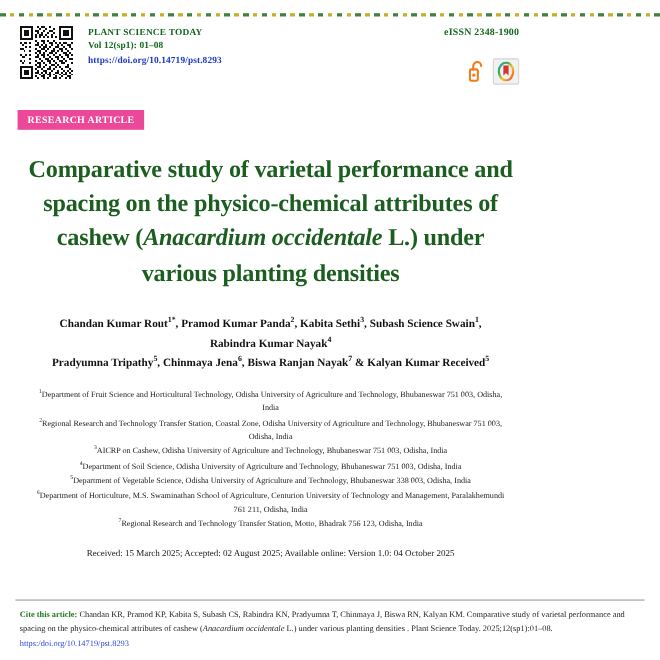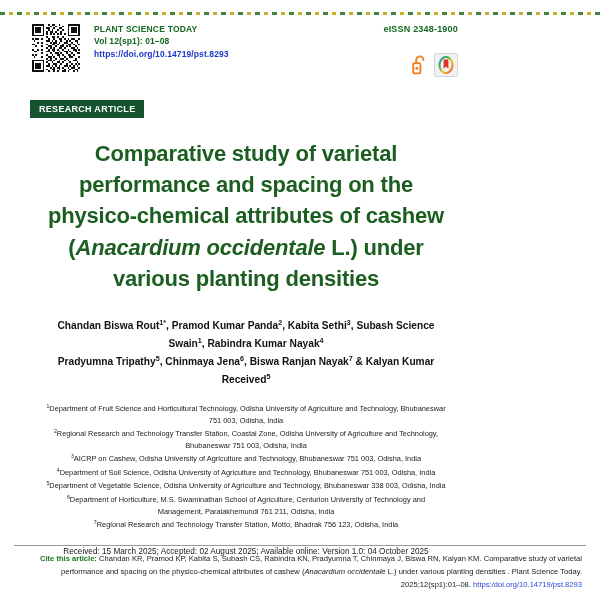--- a/index.html
+++ b/index.html
@@ -13,21 +13,22 @@
     font-family: "Liberation Sans", sans-serif;
     color: #1a1a1a;
     overflow: hidden;
     position: relative;
   }
   .page {
     position: relative;
     width: 492px;
     height: 600px;
     box-sizing: border-box;
-    padding: 0 28px;
+    padding: 0 14px;
+    font-family: Liberation Serif, serif;
   }
 
   
   .top-rule {
     position: absolute;
     top: 12px;
     left: 0;
     width: 600px;
     height: 3px;
     background: repeating-linear-gradient(
@@ -106,21 +107,21 @@
     width: 22px; height: 22px;
     background: #f1f1f1;
     border: 1px solid #d4d4d4;
     border-radius: 2px;
     display: flex; align-items:center; justify-content:center;
   }
 
   
   .article-tag {
     display: inline-block;
-    background: #14532d;
+    background: #ec4899;
     color: #ffffff;
     font-size: 9px;
     font-weight: bold;
     letter-spacing: .3px;
     padding: 4px 9px 4px 9px;
     margin-left: 2px;
     margin-top: 6px;
   }
 
   
@@ -182,21 +183,21 @@
     height: 1px;
     background: #9a9a9a;
   }
 
   
   .citation {
     position: absolute;
     left: 18px;
     top: 552px;
     width: 564px;
-    text-align: right;
+    text-align: left;
     font-size: 7.6px;
     line-height: 1.72;
     color: #1a1a1a;
   }
   .citation .cite-label {
     color: #1b7a1b;
     font-weight: bold;
   }
   .citation .ital { font-style: italic; }
   .citation .doi { color: #2a46d8; }
@@ -444,21 +445,21 @@
 
   <div class="article-tag">RESEARCH ARTICLE</div>
 
   
   <h1 class="title">
     <span>Comparative study of varietal performance and spacing on the physico-chemical attributes of cashew (</span><span class="ital">Anacardium occidentale</span><span> L.) under various planting densities</span>
   </h1>
 
   
   <div class="authors">
-    <div id="author-line-1"><span>Chandan Biswa Rout</span><sup>1*</sup><span>, </span><span>Pramod Kumar Panda</span><sup>2</sup><span>, </span><span>Kabita Sethi</span><sup>3</sup><span>, </span><span>Subash Science Swain</span><sup>1</sup><span>, </span><span>Rabindra Kumar Nayak</span><sup>4</sup></div>
+    <div id="author-line-1"><span>Chandan Kumar Rout</span><sup>1*</sup><span>, </span><span>Pramod Kumar Panda</span><sup>2</sup><span>, </span><span>Kabita Sethi</span><sup>3</sup><span>, </span><span>Subash Science Swain</span><sup>1</sup><span>, </span><span>Rabindra Kumar Nayak</span><sup>4</sup></div>
     <div id="author-line-2"><span>Pradyumna Tripathy</span><sup>5</sup><span>, </span><span>Chinmaya Jena</span><sup>6</sup><span>, </span><span>Biswa Ranjan Nayak</span><sup>7</sup><span> &amp; </span><span>Kalyan Kumar Received</span><sup>5</sup></div>
   </div>
 
   
   <div class="affils" id="affiliation-list">
       <div class="affil"><sup>1</sup><span>Department of Fruit Science and Horticultural Technology, Odisha University of Agriculture and Technology, Bhubaneswar 751 003, Odisha, India</span></div>
       <div class="affil"><sup>2</sup><span>Regional Research and Technology Transfer Station, Coastal Zone, Odisha University of Agriculture and Technology, Bhubaneswar 751 003, Odisha, India</span></div>
       <div class="affil"><sup>3</sup><span>AICRP on Cashew, Odisha University of Agriculture and Technology, Bhubaneswar 751 003, Odisha, India</span></div>
       <div class="affil"><sup>4</sup><span>Department of Soil Science, Odisha University of Agriculture and Technology, Bhubaneswar 751 003, Odisha, India</span></div>
       <div class="affil"><sup>5</sup><span>Department of Vegetable Science, Odisha University of Agriculture and Technology, Bhubaneswar 338 003, Odisha, India</span></div>

